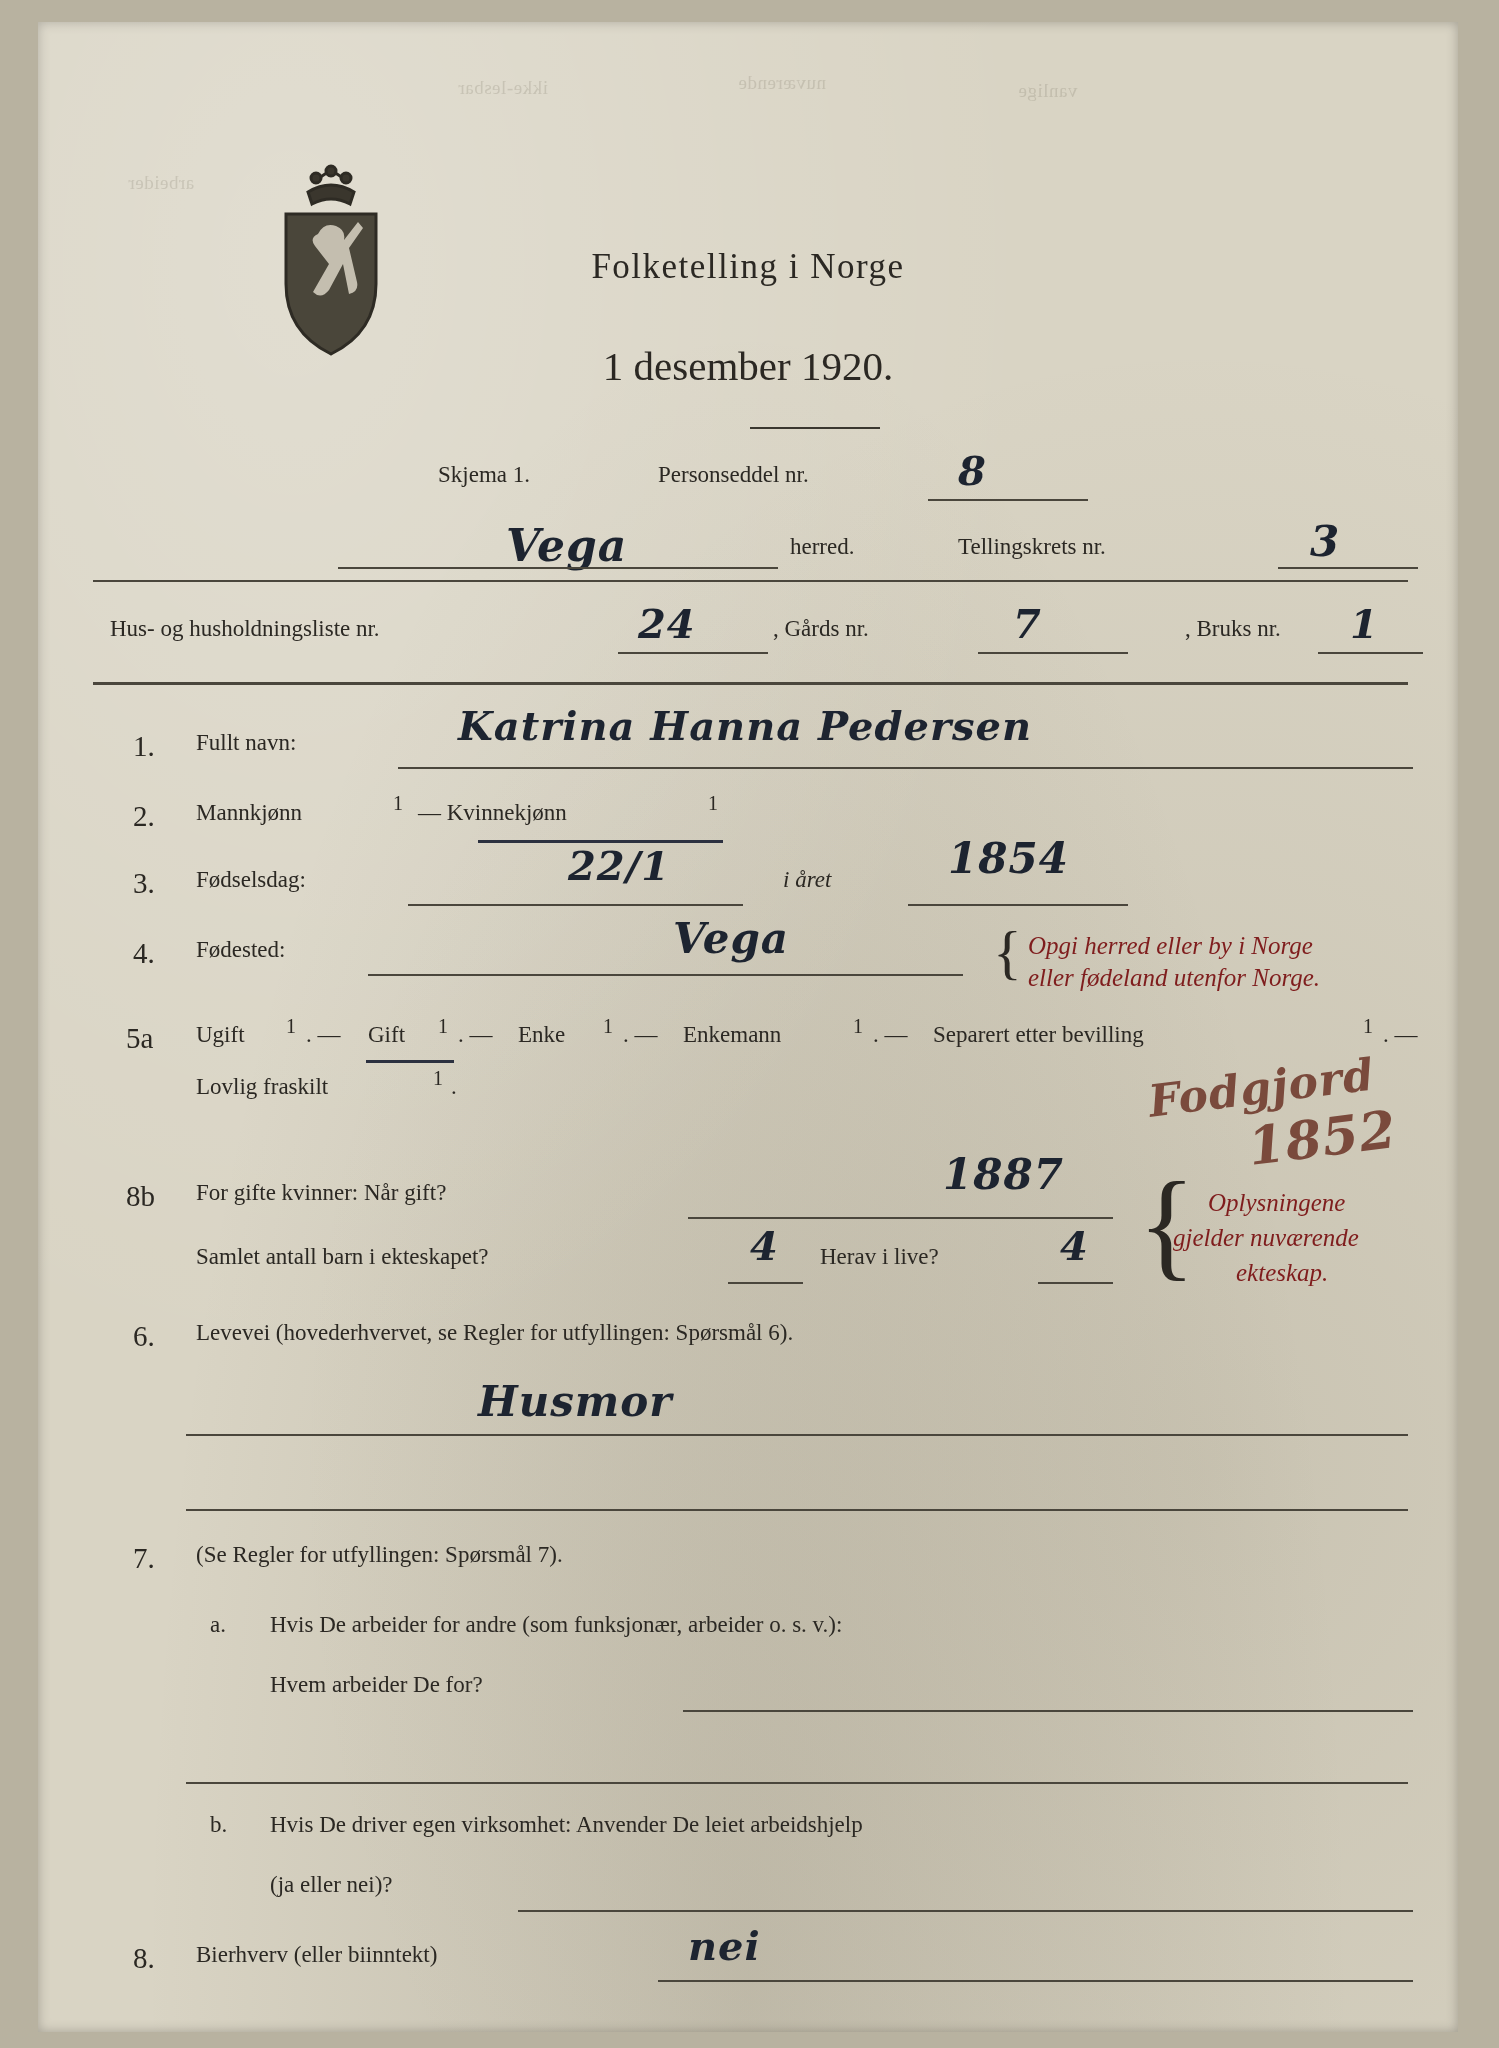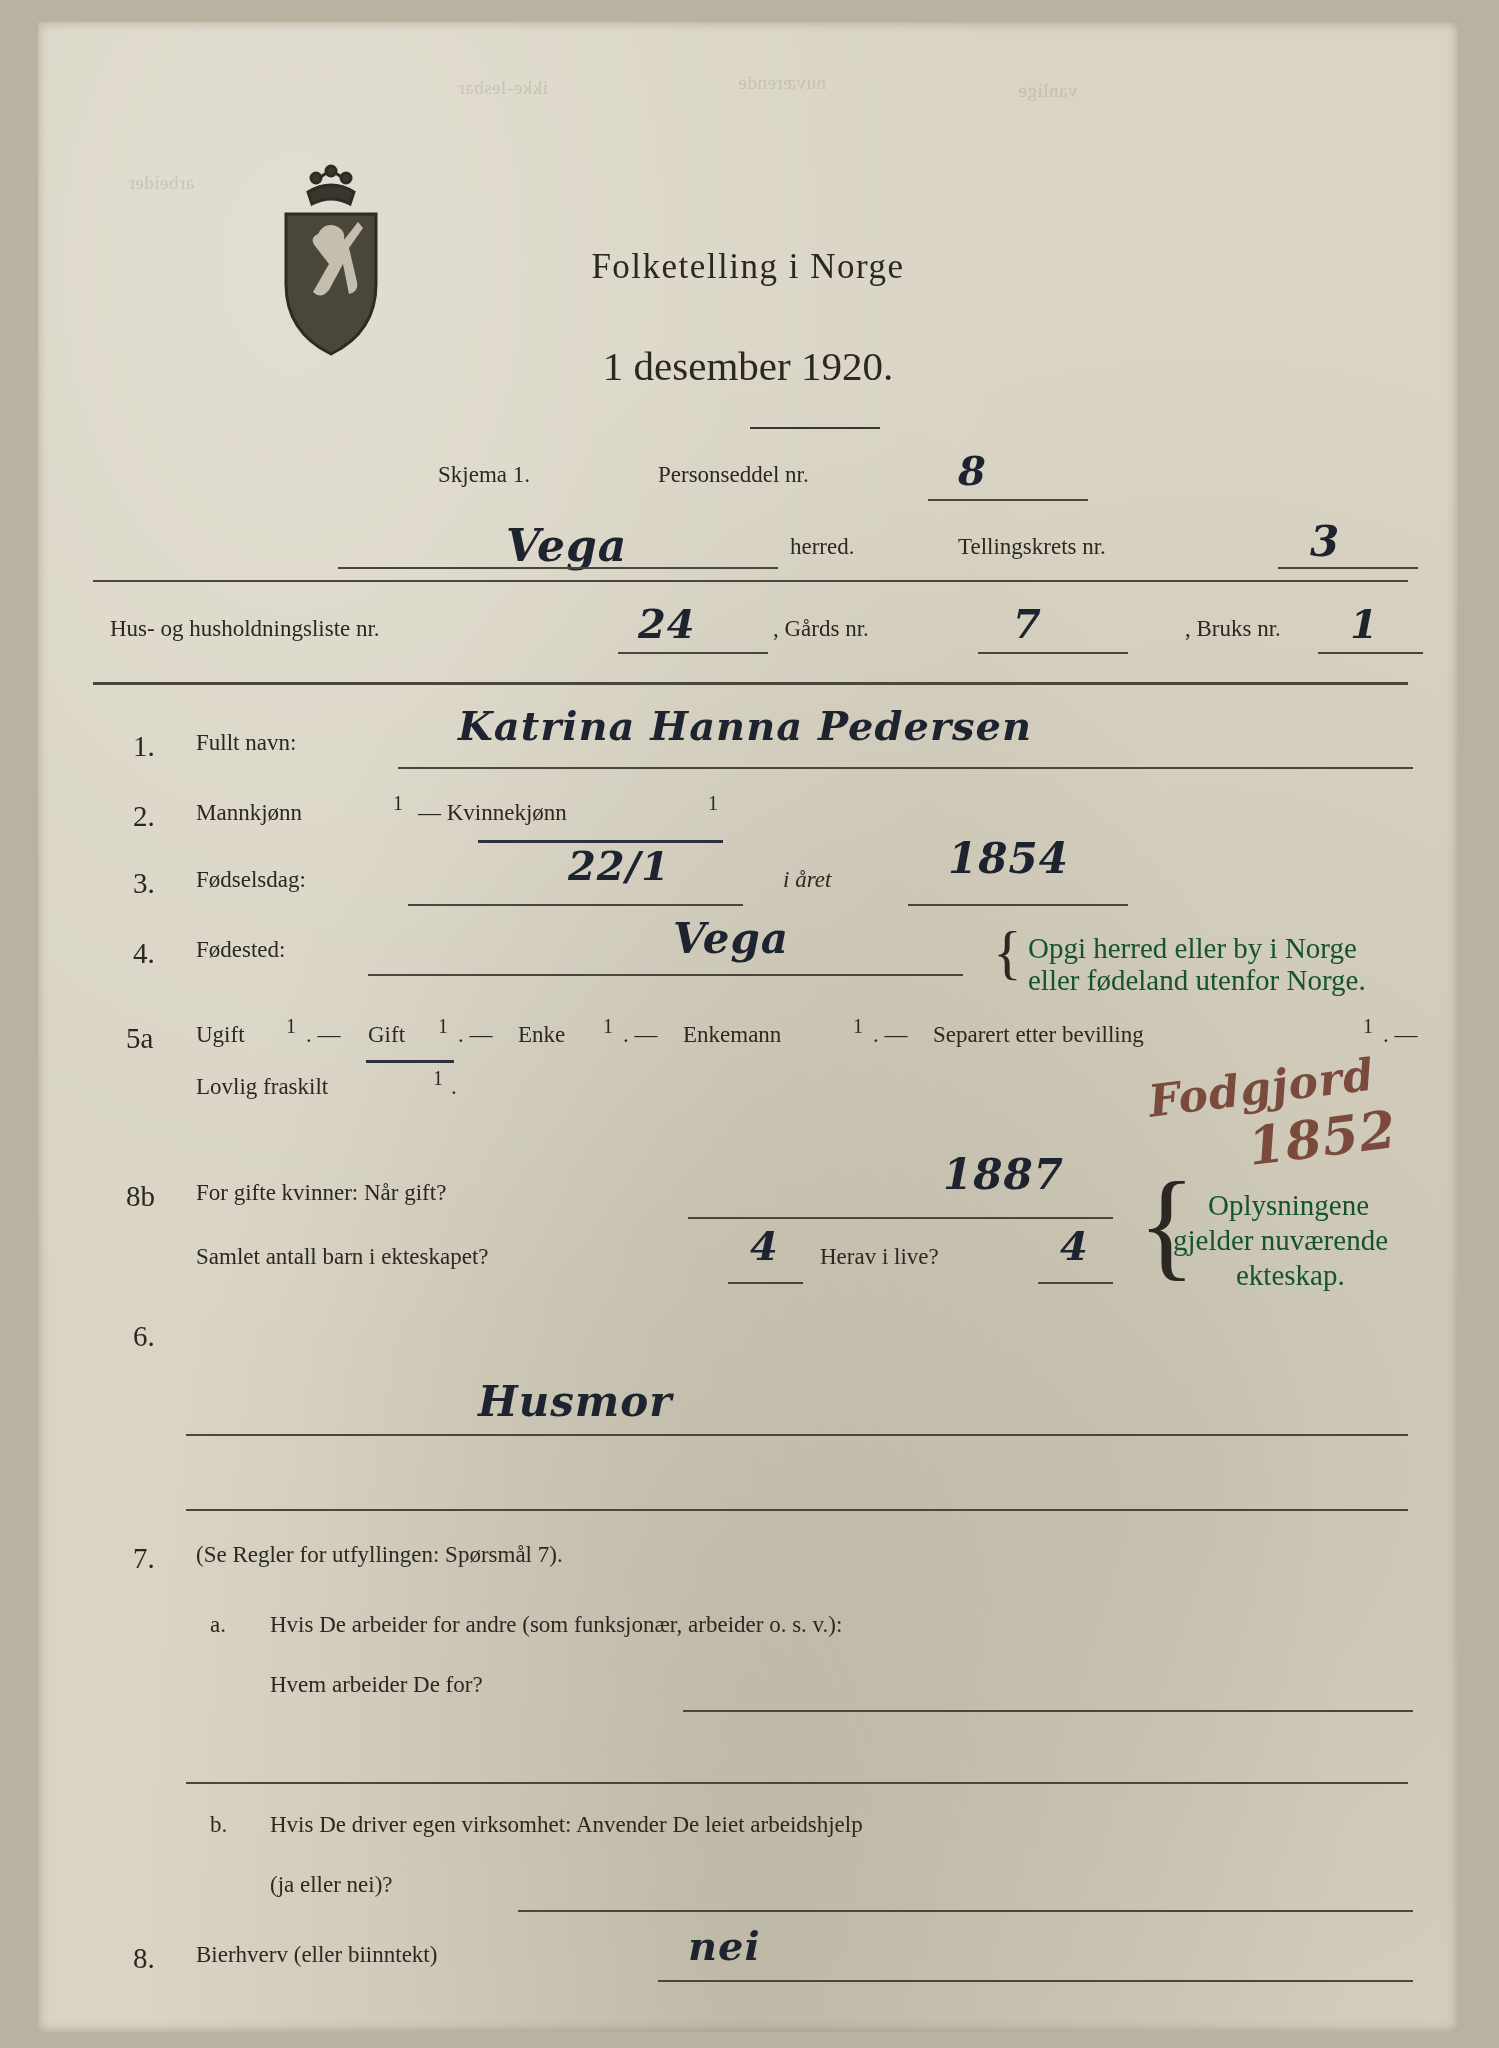--- a/index.html
+++ b/index.html
@@ -55,21 +55,21 @@
 
   .hline{position:absolute;background:#4a463c;height:2px;left:55px;right:50px;}
   .hline.thick{height:3px;}
 
   .lbl{position:absolute;font-size:23px;color:#2b2823;}
   .num{position:absolute;font-size:29px;color:#2b2823;}
 
   .brace{
     position:absolute;font-size:60px;color:#2b2823;line-height:1;
   }
-  .smalltext{position:absolute;font-size:29px;color:#14532d;line-height:1.25;}
+  .smalltext{position:absolute;font-size:25px;color:#7f1d1d;line-height:1.25;font-style:italic;}
 
   .ul{
     position:absolute;border-bottom:2px solid #4a463c;
   }
   .handwrite{
     position:absolute;
     font-family:"DejaVu Serif", serif;
     font-style:italic;font-weight:bold;
     color:#1d2430;letter-spacing:1px;
   }
@@ -201,20 +201,21 @@
     <div class="smalltext" style="left:1198px;top:1235px;">ekteskap.</div>
 
     <div class="lbl" style="left:158px;top:1222px;">Samlet antall barn i ekteskapet?</div>
     <div class="ul" style="left:690px;top:1260px;width:75px;"></div>
     <div class="handwrite" style="left:712px;top:1200px;font-size:40px;">4</div>
     <div class="lbl" style="left:782px;top:1222px;">Herav i live?</div>
     <div class="ul" style="left:1000px;top:1260px;width:75px;"></div>
     <div class="handwrite" style="left:1022px;top:1200px;font-size:40px;">4</div>
 
     <div class="num" style="left:95px;top:1298px;">6.</div>
+    <div class="lbl" style="left:158px;top:1298px;">Levevei (hovederhvervet, se Regler for utfyllingen:  Spørsmål 6).</div>
     <div class="handwrite" style="left:440px;top:1355px;font-size:42px;">Husmor</div>
     <div class="hline" style="top:1412px;left:148px;"></div>
     <div class="hline" style="top:1487px;left:148px;"></div>
 
     <div class="num" style="left:95px;top:1520px;">7.</div>
     <div class="lbl" style="left:158px;top:1520px;">(Se Regler for utfyllingen:  Spørsmål 7).</div>
     <div class="lbl" style="left:172px;top:1590px;">a.</div>
     <div class="lbl" style="left:232px;top:1590px;">Hvis De arbeider for andre (som funksjonær, arbeider o. s. v.):</div>
     <div class="lbl" style="left:232px;top:1650px;">Hvem arbeider De for?</div>
     <div class="ul" style="left:645px;top:1688px;width:730px;"></div>

